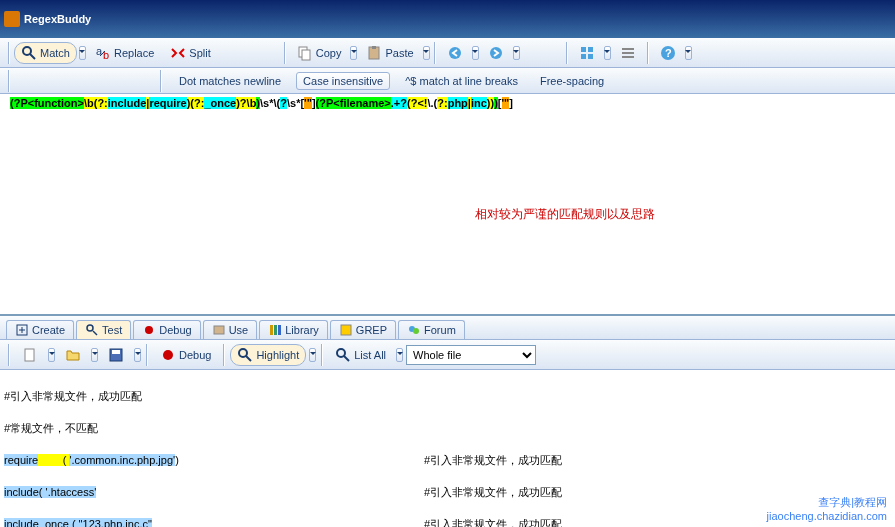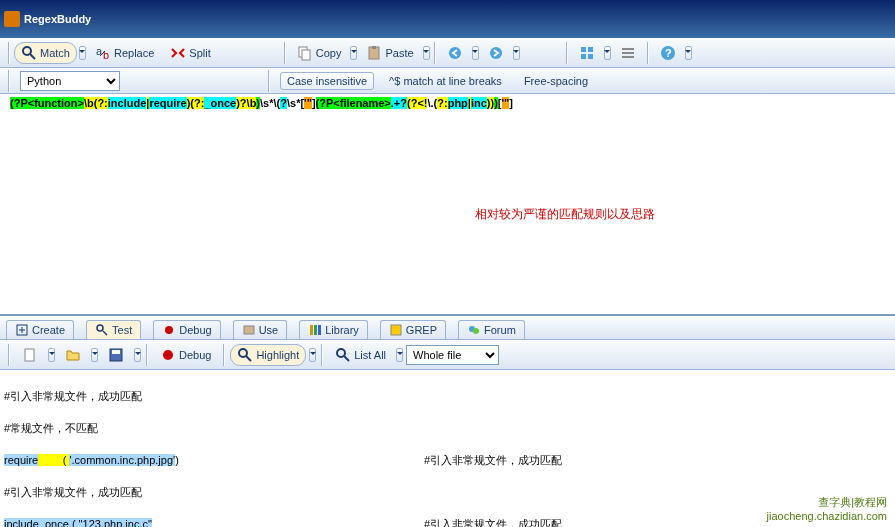--- a/index.html
+++ b/index.html
@@ -18,30 +18,30 @@
 .opt-btn{padding:2px 6px;border:1px solid transparent;border-radius:3px;cursor:pointer;color:#1a3d6e}
 .opt-btn.boxed{border-color:#9bb4d8;background:linear-gradient(#fff,#e8eef8)}
 .regex-pane{background:#fff;height:222px;border-bottom:2px solid #7b9ebd;position:relative;overflow:hidden}
 .regex-line{font-family:"Courier New",monospace;font-size:13px;font-weight:bold;padding:2px 10px;white-space:nowrap}
 .hl-yellow{background:#ffff00}
 .hl-cyan{background:#00ffff}
 .hl-green{background:#00ff00}
 .hl-orange{background:#ffa500}
 .annotation{position:absolute;color:#c00;font-size:12px;left:475px;top:112px}
 .tabs{background:linear-gradient(#fafcfd,#dce6f4);border-bottom:1px solid #9bb4d8;padding:4px 6px 0;display:flex;gap:0;height:24px}
-.tab{display:inline-flex;align-items:center;gap:3px;padding:2px 8px;border:1px solid #9bb4d8;border-bottom:none;background:linear-gradient(#f4f8fd,#e0e8f4);cursor:pointer;color:#1a3d6e;border-radius:3px 3px 0 0;margin-right:12px}
+.tab{display:inline-flex;align-items:center;gap:3px;padding:2px 8px;border:1px solid #9bb4d8;border-bottom:none;background:linear-gradient(#f4f8fd,#e0e8f4);cursor:pointer;color:#1a3d6e;border-radius:3px 3px 0 0;margin-right:2px}
 .tab.active{background:#fdf3d9}
 .tab-icon{width:14px;height:14px}
 .testbar{background:linear-gradient(#fafcfd,#dce6f4);border-bottom:1px solid #9bb4d8;padding:3px 6px;display:flex;align-items:center;gap:3px;height:30px}
 .test-area{font-family:"Courier New",monospace;font-size:13px;padding:2px 4px;line-height:16px;white-space:pre}
 .test-line{display:flex}
 .code-col{width:420px}
 .m-full{background:#ffff00}
 .m-grp{background:#a8d8ff}
-.watermark{position:absolute;right:8px;bottom:4px;color:#4d7c0f;font-size:12px;text-align:right;line-height:14px}
+.watermark{position:absolute;right:8px;bottom:4px;color:#3b82f6;font-size:12px;text-align:right;line-height:14px}
 </style>
 </head>
 <body>
 
 <div class="titlebar">
   <span class="titlebar-icon"></span>
   <span>RegexBuddy</span>
 </div>
 
 <div class="toolbar">
@@ -124,25 +124,23 @@
     <svg class="tb-icon" viewBox="0 0 16 16">
         <circle cx="8" cy="8" r="7" fill="#4aa3df"></circle>
         <text x="5" y="12" font-size="11" fill="#fff" font-weight="bold">?</text>
       </svg>
   </span>
   <span class="dd-arrow"></span>
 </div>
 
 <div class="optbar">
   <span class="tb-sep"></span>
-  <select class="combo" style="width:100px">
-    <option>Python</option>
-  </select>
   <div style="flex:0 0 130px"></div>
   <span class="tb-sep"></span>
+  <span class="opt-btn">Dot matches newline</span>
   <span class="opt-btn boxed">Case insensitive</span>
   <span class="opt-btn">^$ match at line breaks</span>
   <span class="opt-btn">Free-spacing</span>
 </div>
 
 <div class="regex-pane">
   <div class="regex-line"><span class="hl-green">(?P&lt;function&gt;</span><span class="hl-yellow">\b(?:</span><span class="hl-cyan">include</span><span class="hl-yellow">|</span><span class="hl-cyan">require</span><span class="hl-yellow">)(?:</span><span class="hl-cyan">_once</span><span class="hl-yellow">)?\b</span><span class="hl-green">)</span><span>\s*\(</span><span class="hl-cyan">?</span><span>\s*[</span><span class="hl-orange">'"</span><span>]</span><span class="hl-green">(?P&lt;filename&gt;</span><span class="hl-cyan">.+?</span><span class="hl-yellow">(?&lt;!</span><span>\.(</span><span class="hl-yellow">?:</span><span class="hl-cyan">php</span><span class="hl-yellow">|</span><span class="hl-cyan">inc</span><span class="hl-yellow">)</span><span class="hl-yellow">)</span><span class="hl-green">)</span><span>[</span><span class="hl-orange">'"</span><span>]</span></div>
   <div class="annotation">相对较为严谨的匹配规则以及思路</div>
 </div>
 
@@ -236,28 +234,28 @@
   <span class="dd-arrow"></span>
   <span class="tb-sep"></span>
   <span class="tb-btn">
       <svg class="tb-icon" viewBox="0 0 16 16">
         <circle cx="6" cy="6" r="4" fill="none" stroke="#1a3d6e" stroke-width="2"></circle>
         <line x1="9" y1="9" x2="14" y2="14" stroke="#1a3d6e" stroke-width="2"></line>
       </svg>
       <span>List All</span>
     </span>
   <span class="dd-arrow"></span>
-  <select class="combo" style="width:93px"><option>Whole file</option></select>
+  <select class="combo" style="width:130px"><option>Whole file</option></select>
 </div>
 
 <div class="test-area">
 <div class="test-line"><span>#引入非常规文件，成功匹配</span></div>
 <div class="test-line"><span>#常规文件，不匹配</span></div>
 <div class="test-line"><span class="code-col"><span class="m-full"><span class="m-grp">require</span><span>        ( </span><span class="m-grp">'.common.inc.php.jpg'</span></span><span>)</span></span><span>#引入非常规文件，成功匹配</span></div>
-<div class="test-line"><span>#引入非常规文件，成功匹配</span></div>
+<div class="test-line"><span class="code-col"><span class="m-full"><span class="m-grp">include( </span><span class="m-grp">'.htaccess'</span></span></span><span>#引入非常规文件，成功匹配</span></div>
 <div class="test-line"><span class="code-col"><span class="m-full"><span class="m-grp">include_once ( </span><span class="m-grp">"123.php.inc.c"</span></span></span><span>#引入非常规文件，成功匹配</span></div>
 
 </div>
 
 <div class="watermark">
   <div>查字典|教程网</div>
   <div>jiaocheng.chazidian.com</div>
 </div>
 
 </body></html>

